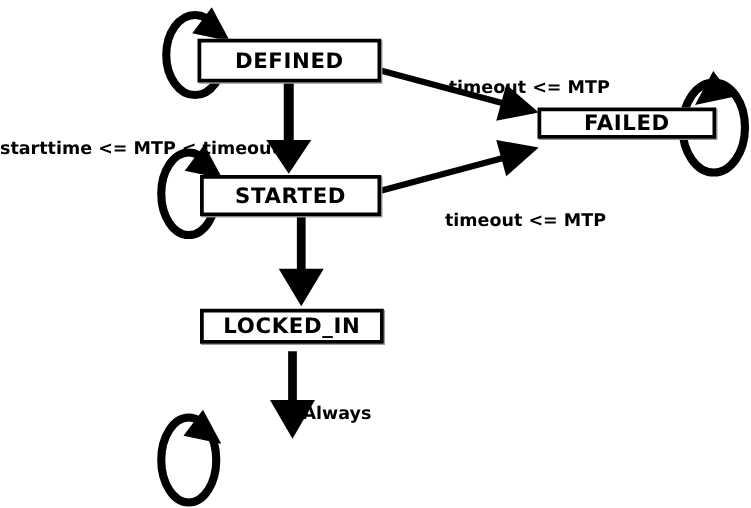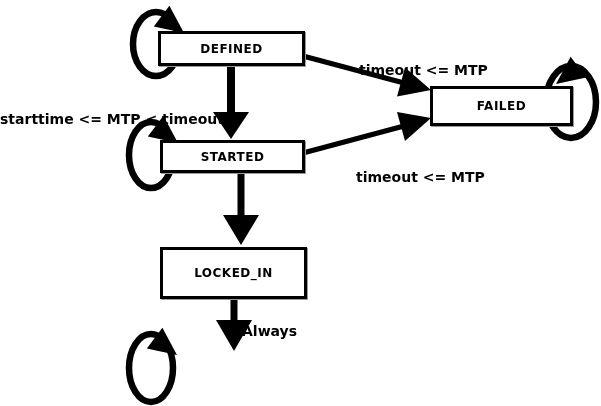--- a/index.html
+++ b/index.html
@@ -24,37 +24,37 @@
   }
   .state-box {
     position: absolute;
     box-sizing: border-box;
     background: #ffffff;
     border: 3px solid #000000;
     display: flex;
     align-items: center;
     justify-content: center;
     font-weight: bold;
-    font-size: 12px;
+    font-size: 17px;
     letter-spacing: 0.5px;
     color: #000000;
     box-shadow: 1px 1px 0 #9a9a9a;
   }
   .edge-label {
     position: absolute;
     font-weight: bold;
     font-size: 14px;
     color: #000000;
     white-space: nowrap;
     margin-top: 23px;
   }
   #box-defined   { left: 158px; top: 31px;  width: 147px; height: 35px; }
-  #box-failed    { left: 430px; top: 86px;  width: 143px; height: 40px; }
+  #box-failed    { left: 430px; top: 86px;  width: 143px; height: 25px; }
   #box-started   { left: 160px; top: 140px; width: 145px; height: 33px; }
-  #box-locked-in { left: 160px; top: 247px; width: 147px; height: 52px; }
+  #box-locked-in { left: 160px; top: 247px; width: 147px; height: 28px; }
   #box-active    { left: 160px; top: 353px; width: 147px; height: 37px; }
 
   #label-defined-failed      { left: 359px; top: 39px; }
   #label-defined-started     { left: 0px;   top: 88px; }
   #label-started-failed      { left: 356px; top: 146px; }
   #label-started-locked-in   { left: 244px; top: 189px; }
   #label-locked-in-active    { left: 242px; top: 300px; text-align: right; }
 </style>
 </head>
 <body>

